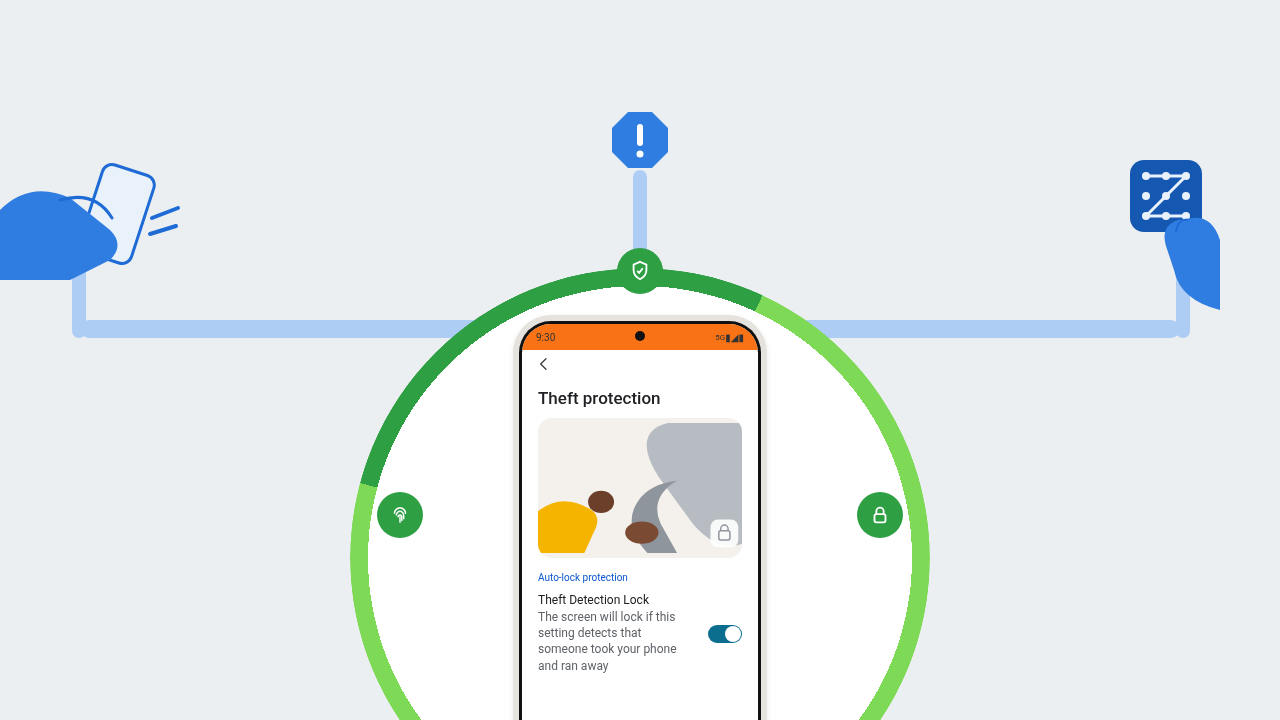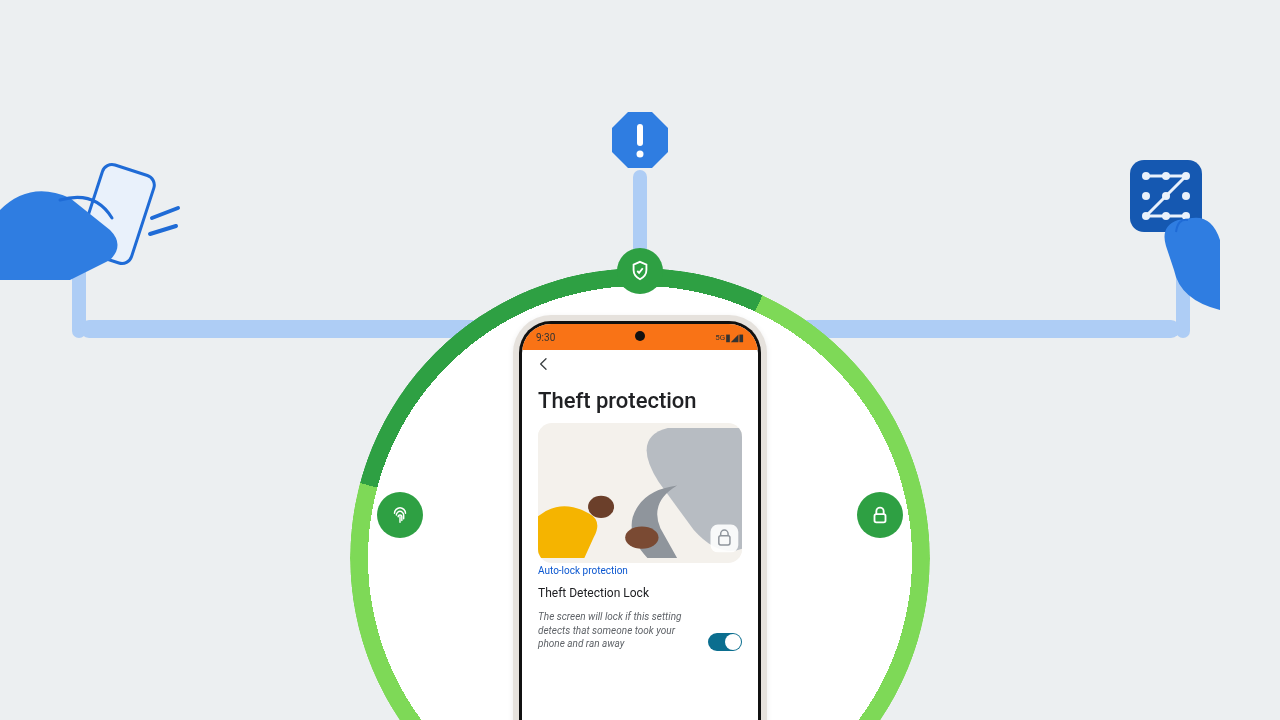--- a/index.html
+++ b/index.html
@@ -49,28 +49,28 @@
   .phone { position: absolute; left: 513px; top: 315px; width: 254px; height: 462px;
            border-radius: 38px; background: #e6e2dd; padding: 6px; box-shadow: 0 2px 6px rgba(0,0,0,.08); }
   .bezel { width: 100%; height: 100%; border-radius: 32px; background: #111; padding: 3px; }
   .screen { width: 100%; height: 100%; border-radius: 29px 29px 0 0; background: #fff; display:flex; flex-direction:column; overflow:hidden; }
   .statusbar { height: 26px; background:#f97316; display:flex; align-items:center; justify-content:space-between; padding: 0 14px; font-size: 10px; color:#333; }
   .statusbar .right { display:flex; align-items:center; }
   .punchhole { position:absolute; left:50%; transform:translateX(-50%); top: 16px; width: 10px; height: 10px; border-radius:50%; background:#111; }
   .back { padding: 6px 14px 0; }
   .back svg { width: 16px; height: 16px; }
   .content { padding: 6px 16px 0; }
-  h1.title { font-size: 22px; font-weight: 500; color:#202124; margin-top: 6px; }
+  h1.title { font-size: 17px; font-weight: 500; color:#202124; margin-top: 6px; }
   p.sub { font-size: 9px; color:#5f6368; line-height: 1.35; margin-top: 6px; max-width: 210px; }
   .hero { margin-top: 10px; width: 100%; height: 140px; border-radius: 14px; background: #f4f1ec; position:relative; overflow:hidden; }
   .hero svg { width:100%; height:100%; }
-  .section-label { font-size: 10px; color:#0b57d0; margin-top: 2px; }
-  .setting { margin-top: 10px; display:flex; align-items:flex-end; justify-content:space-between; gap:17px; }
+  .section-label { font-size: 10px; color:#0b57d0; margin-top: 14px; }
+  .setting { margin-top: 10px; display:flex; align-items:center; justify-content:space-between; gap:17px; }
   .setting .txt .st { font-size: 12px; color:#202124; }
-  .setting .txt .sd { font-size: 10px; color:#5f6368; line-height:1.35; margin-top:10px; max-width: 170px; font-style: italic; }
+  .setting .txt .sd { font-size: 12px; color:#5f6368; line-height:1.35; margin-top:2px; max-width: 170px; }
   .toggle { width: 34px; height: 18px; border-radius: 9px; background:#0b6e8f; position:relative; flex:none; margin-top:2px; }
   .toggle::after { content:""; position:absolute; right:1px; top:1px; width:16px; height:16px; border-radius:50%; background:#fff; }
   .toggle .check { position:absolute; right:4px; top:4px; width:10px; height:10px; }
   .toggle .check svg { width:10px; height:10px; }
 
 </style>
 </head>
 <body>
 
 <div class="stage">

